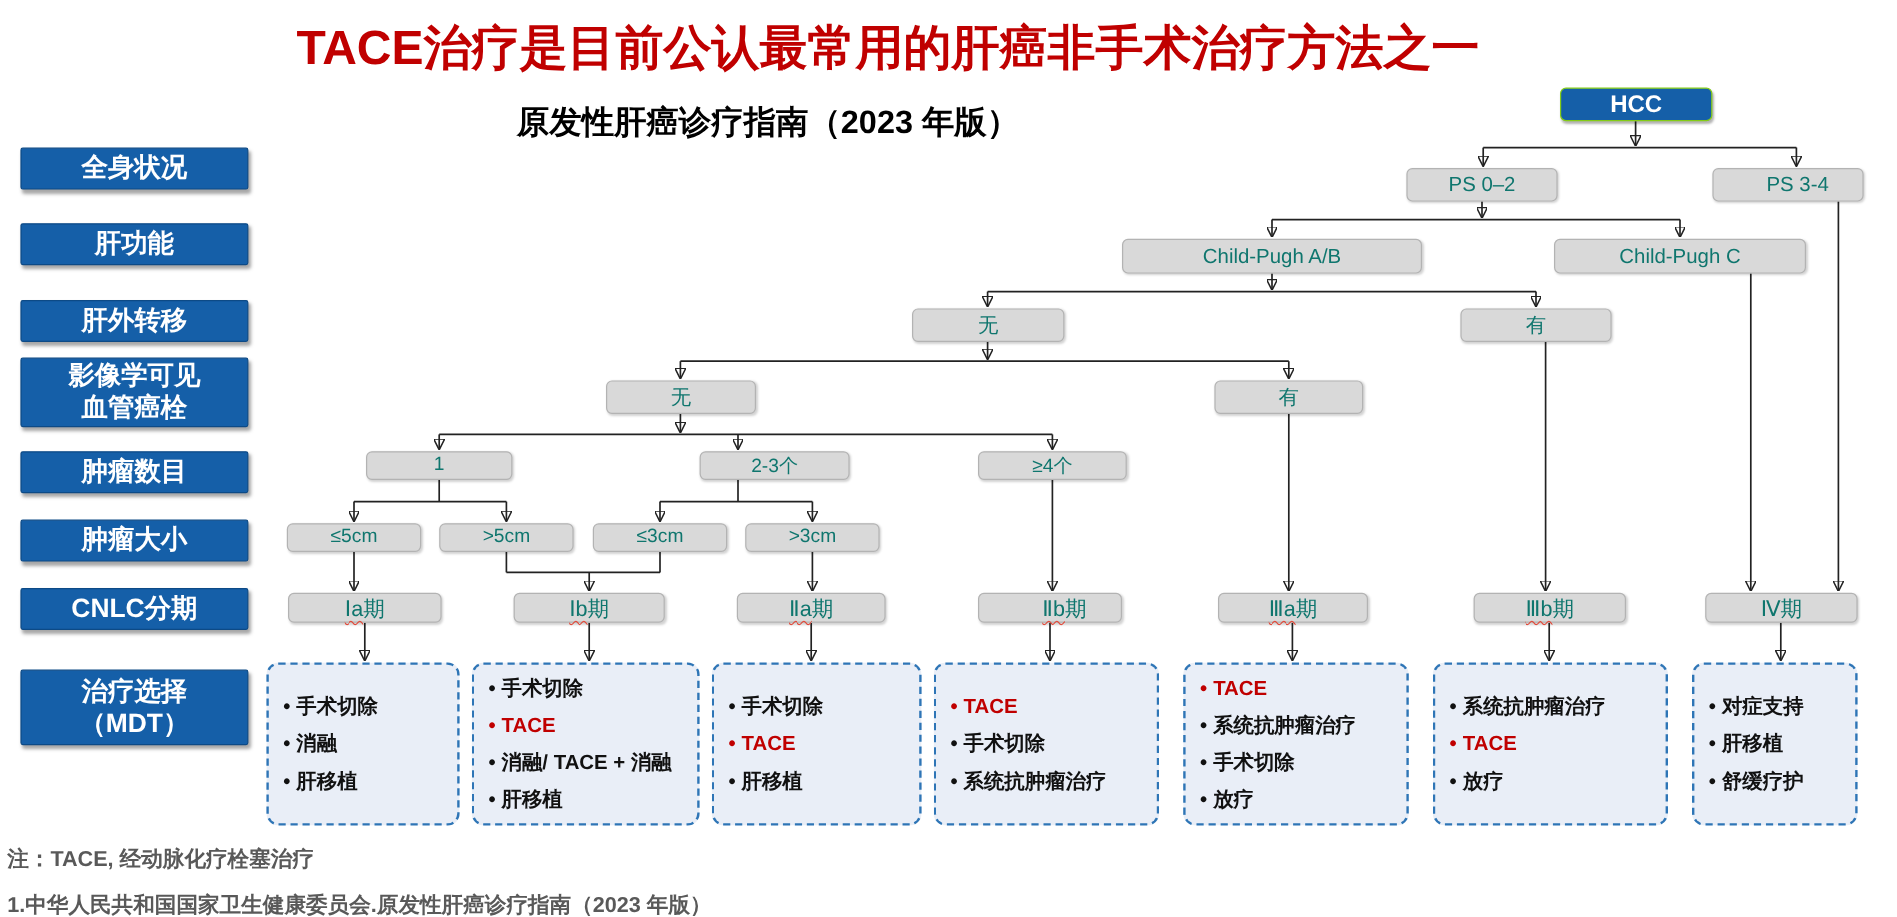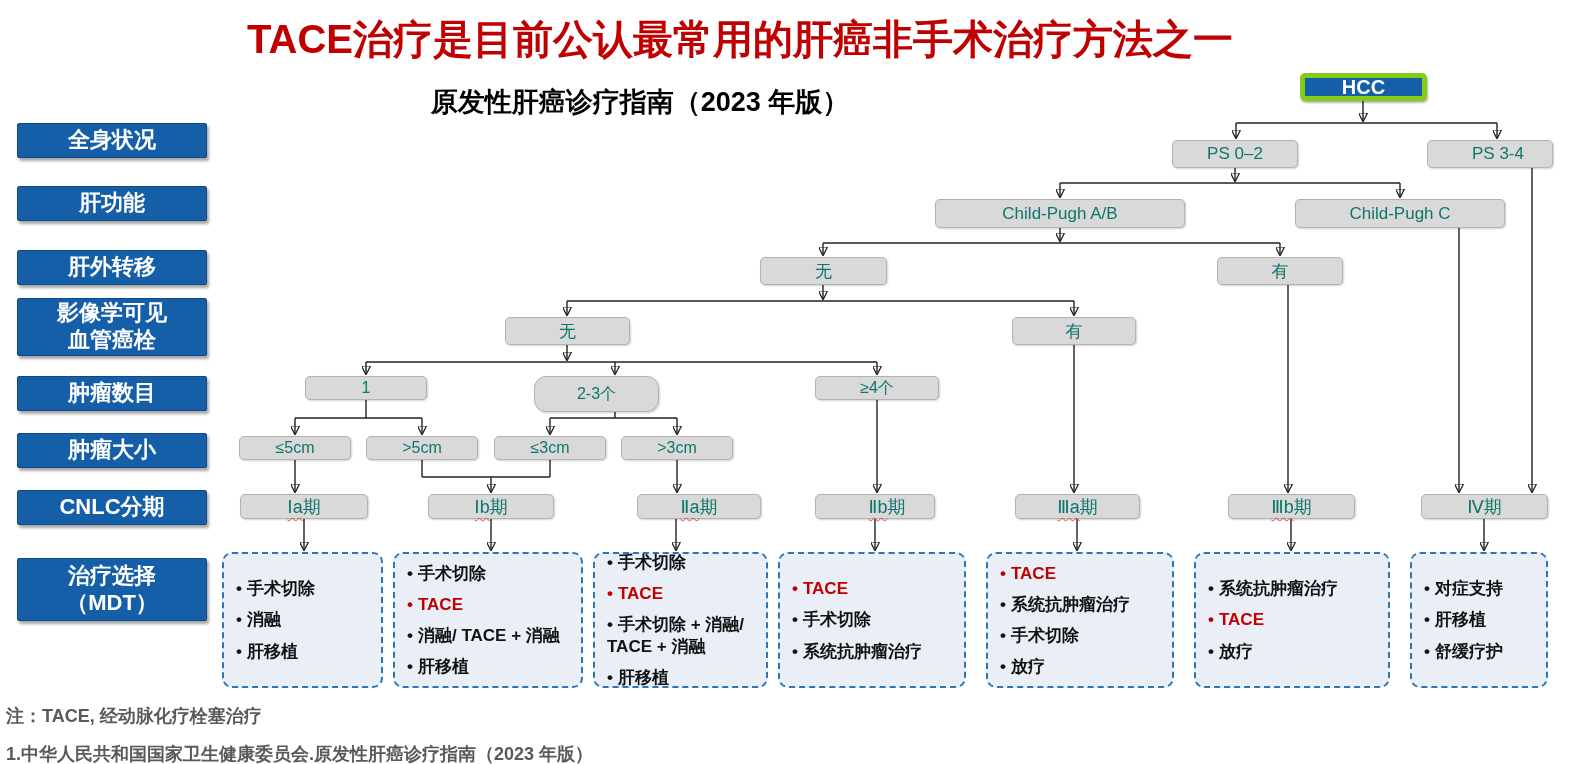--- a/index.html
+++ b/index.html
@@ -23,21 +23,21 @@
     border:1px solid #0d4a86;box-shadow:2px 3px 3px rgba(0,0,0,.35);border-radius:2px;
   }
   .node{
     background:var(--node-gray);border:1px solid var(--node-border);border-radius:5px;
     display:flex;align-items:center;justify-content:center;
     font-size:17px;color:#0f766e;box-shadow:1px 1px 2px rgba(0,0,0,.18);
   }
   .small{font-size:16px;}
   .hcc{
     background:var(--accent-blue);color:#fff;font-size:20px;font-weight:600;
-    border:5px solid #84cc16;border-radius:5px;
+    border:1px solid #84cc16;border-radius:5px;
     display:flex;align-items:center;justify-content:center;box-shadow:1px 2px 2px rgba(0,0,0,.3);
   }
   .stage{font-size:18px;}
   .sq{
     text-decoration-line:underline;text-decoration-style:wavy;
     text-decoration-color:#e24a3b;text-decoration-thickness:1px;text-underline-offset:4px;
   }
   .treat{
     background:var(--treatment-fill);border:2px dashed var(--treatment-border);border-radius:10px;
     top:552px;height:136px;display:flex;flex-direction:column;justify-content:center;
@@ -146,36 +146,36 @@
 
 <div class="abs node" style="left:1172px;top:140px;width:126px;height:28px;">PS 0–2</div>
 <div class="abs node" style="left:1427px;top:140px;width:126px;height:28px;padding-left:16px;">PS 3-4</div>
 <div class="abs node" style="left:935px;top:199px;width:250px;height:29px;">Child-Pugh A/B</div>
 <div class="abs node" style="left:1295px;top:199px;width:210px;height:29px;">Child-Pugh C</div>
 <div class="abs node" style="left:760px;top:257px;width:127px;height:28px;">无</div>
 <div class="abs node" style="left:1217px;top:257px;width:126px;height:28px;">有</div>
 <div class="abs node" style="left:505px;top:317px;width:125px;height:28px;">无</div>
 <div class="abs node" style="left:1012px;top:317px;width:124px;height:28px;">有</div>
 <div class="abs node small" style="left:305px;top:376px;width:122px;height:24px;">1</div>
-<div class="abs node small" style="left:534px;top:376px;width:125px;height:36px;border-radius:12px;">2-3个</div>
+<div class="abs node small" style="left:583px;top:376px;width:125px;height:24px;">2-3个</div>
 <div class="abs node small" style="left:815px;top:376px;width:124px;height:24px;">≥4个</div>
 <div class="abs node small" style="left:239px;top:436px;width:112px;height:24px;">≤5cm</div>
 <div class="abs node small" style="left:366px;top:436px;width:112px;height:24px;">&gt;5cm</div>
 <div class="abs node small" style="left:494px;top:436px;width:112px;height:24px;">≤3cm</div>
 <div class="abs node small" style="left:621px;top:436px;width:112px;height:24px;text-align:right;">&gt;3cm</div>
 
 <div class="abs node stage" style="left:240px;top:494px;width:128px;height:25px;">
     <span class="sq">Ⅰa</span>
     <span>期</span>
   </div>
 <div class="abs node stage" style="left:428px;top:494px;width:126px;height:25px;">
     <span class="sq">Ⅰb</span>
     <span>期</span>
   </div>
-<div class="abs node stage" style="left:614px;top:494px;width:124px;height:25px;margin-left:23px;">
+<div class="abs node stage" style="left:614px;top:494px;width:124px;height:25px;">
     <span class="sq">Ⅱa</span>
     <span>期</span>
   </div>
 <div class="abs node stage" style="left:815px;top:494px;width:120px;height:25px;padding-left:24px;">
     <span class="sq">Ⅱb</span>
     <span>期</span>
   </div>
 <div class="abs node stage" style="left:1015px;top:494px;width:125px;height:25px;">
     <span class="sq">Ⅲa</span>
     <span>期</span>
@@ -196,21 +196,20 @@
 </div>
 <div class="abs treat" style="left:393px;width:190px;">
   <div class="t-item"><span class="blt">•</span><span>手术切除</span></div>
   <div class="t-item red"><span class="blt">•</span><span>TACE</span></div>
   <div class="t-item"><span class="blt">•</span><span>消融/ TACE + 消融</span></div>
   <div class="t-item"><span class="blt">•</span><span>肝移植</span></div>
 </div>
 <div class="abs treat" style="left:593px;width:175px;">
   <div class="t-item"><span class="blt">•</span><span>手术切除</span></div>
   <div class="t-item red"><span class="blt">•</span><span>TACE</span></div>
-  <div class="t-item"><span class="blt">•</span><span>手术切除 + 消融/ TACE + 消融</span></div>
   <div class="t-item"><span class="blt">•</span><span>肝移植</span></div>
 </div>
 <div class="abs treat" style="left:778px;width:188px;">
   <div class="t-item red"><span class="blt">•</span><span>TACE</span></div>
   <div class="t-item"><span class="blt">•</span><span>手术切除</span></div>
   <div class="t-item"><span class="blt">•</span><span>系统抗肿瘤治疗</span></div>
 </div>
 <div class="abs treat" style="left:986px;width:188px;">
   <div class="t-item red"><span class="blt">•</span><span>TACE</span></div>
   <div class="t-item"><span class="blt">•</span><span>系统抗肿瘤治疗</span></div>

